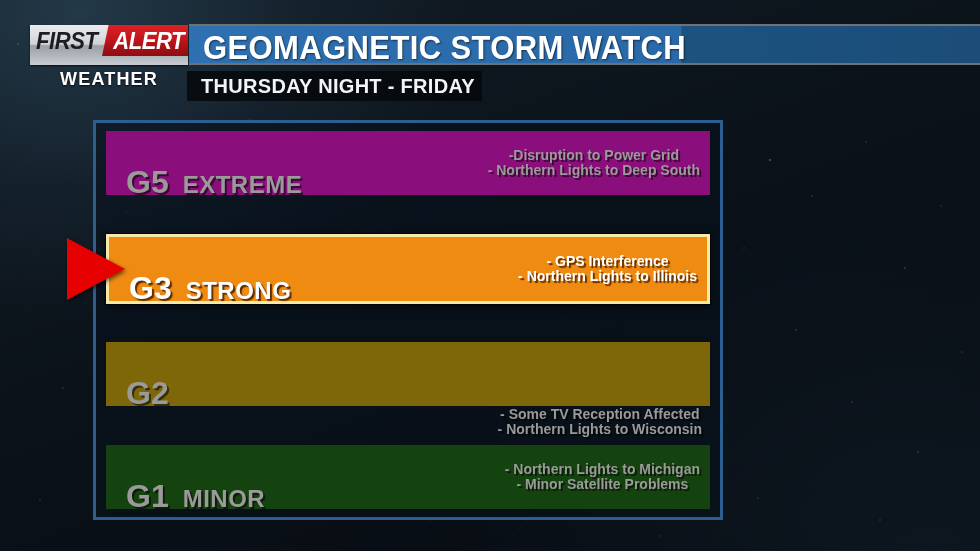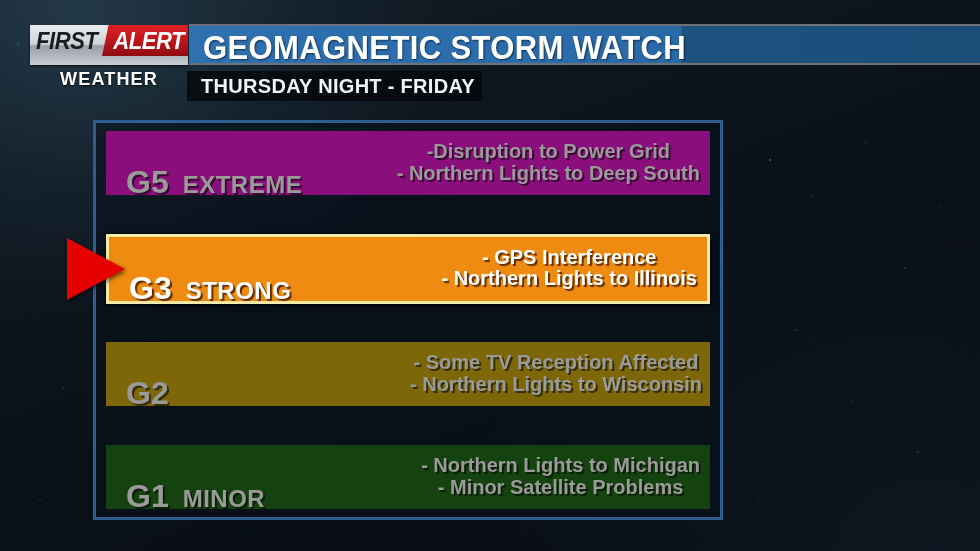--- a/index.html
+++ b/index.html
@@ -203,21 +203,21 @@
   .row-desc {
     position: absolute;
     right: 10px;
     top: 50%;
     transform: translateY(-50%);
     text-align: center;
     line-height: 1.08;
     white-space: nowrap;
   }
   .row-desc div {
-    font-size: 20px;
+    font-size: 14px;
     font-weight: 700;
   }
   
   .row.dim .row-g,
   .row.dim .row-name,
   .row.dim .row-desc div {
     color: #9a9a98;
     text-shadow: 2px 2px 0 rgba(0,0,0,0.55);
   }
   
@@ -292,21 +292,21 @@
         <div class="row-desc">
           <div>- GPS Interference</div>
           <div>- Northern Lights to Illinois</div>
         </div>
       </div>
 
       <div class="row dim" style="background:#7d6708;">
         <div class="row-label">
           <span class="row-g">G2</span>
         </div>
-        <div class="row-desc" style="right:8px;">
+        <div class="row-desc" style="right:8px;margin-top:48px;">
           <div>- Some TV Reception Affected</div>
           <div>- Northern Lights to Wisconsin</div>
         </div>
       </div>
 
       <div class="row dim" style="background:#15430f;">
         <div class="row-label">
           <span class="row-g">G1</span>
           <span class="row-name">MINOR</span>
         </div>

